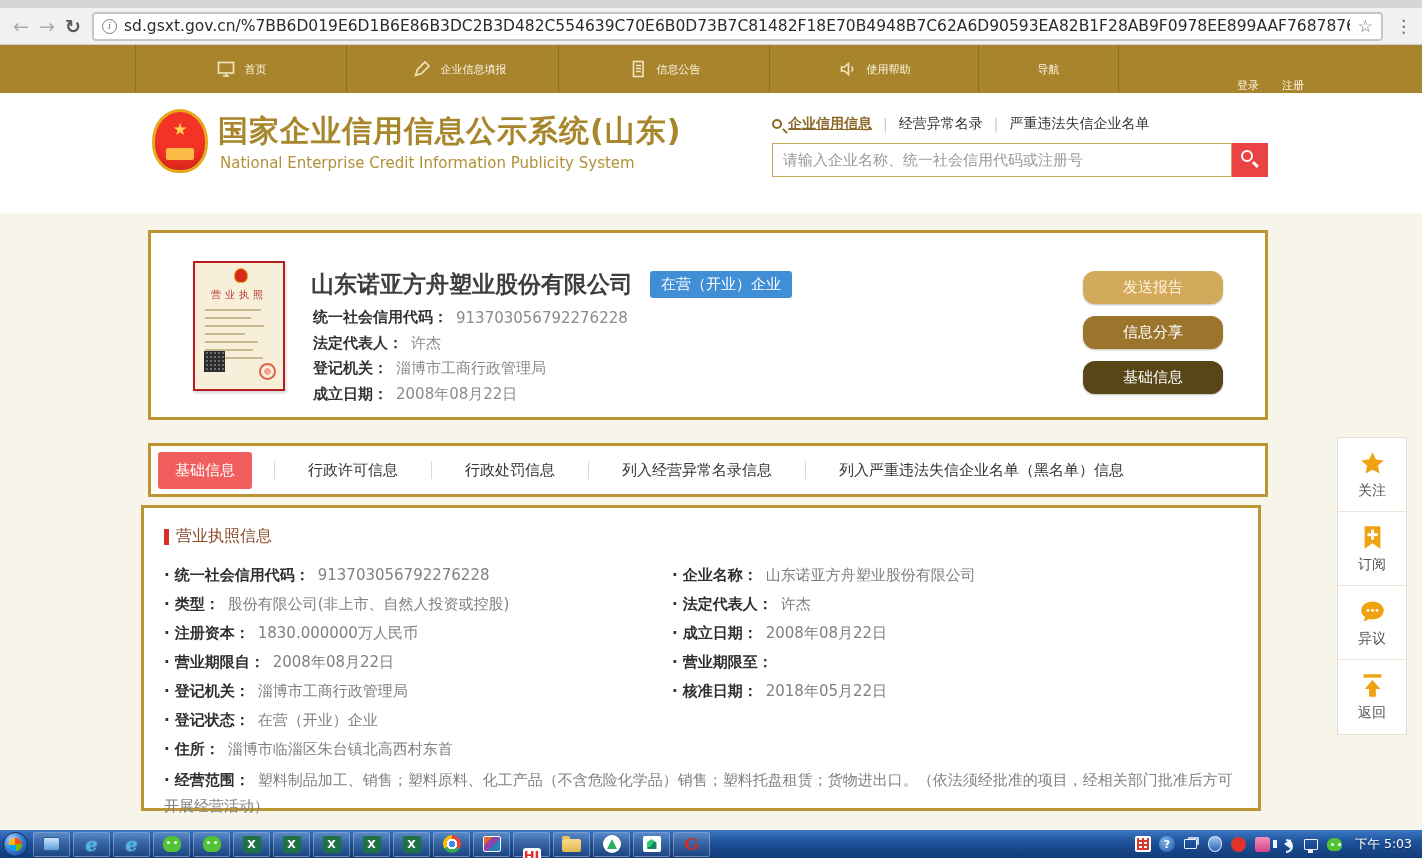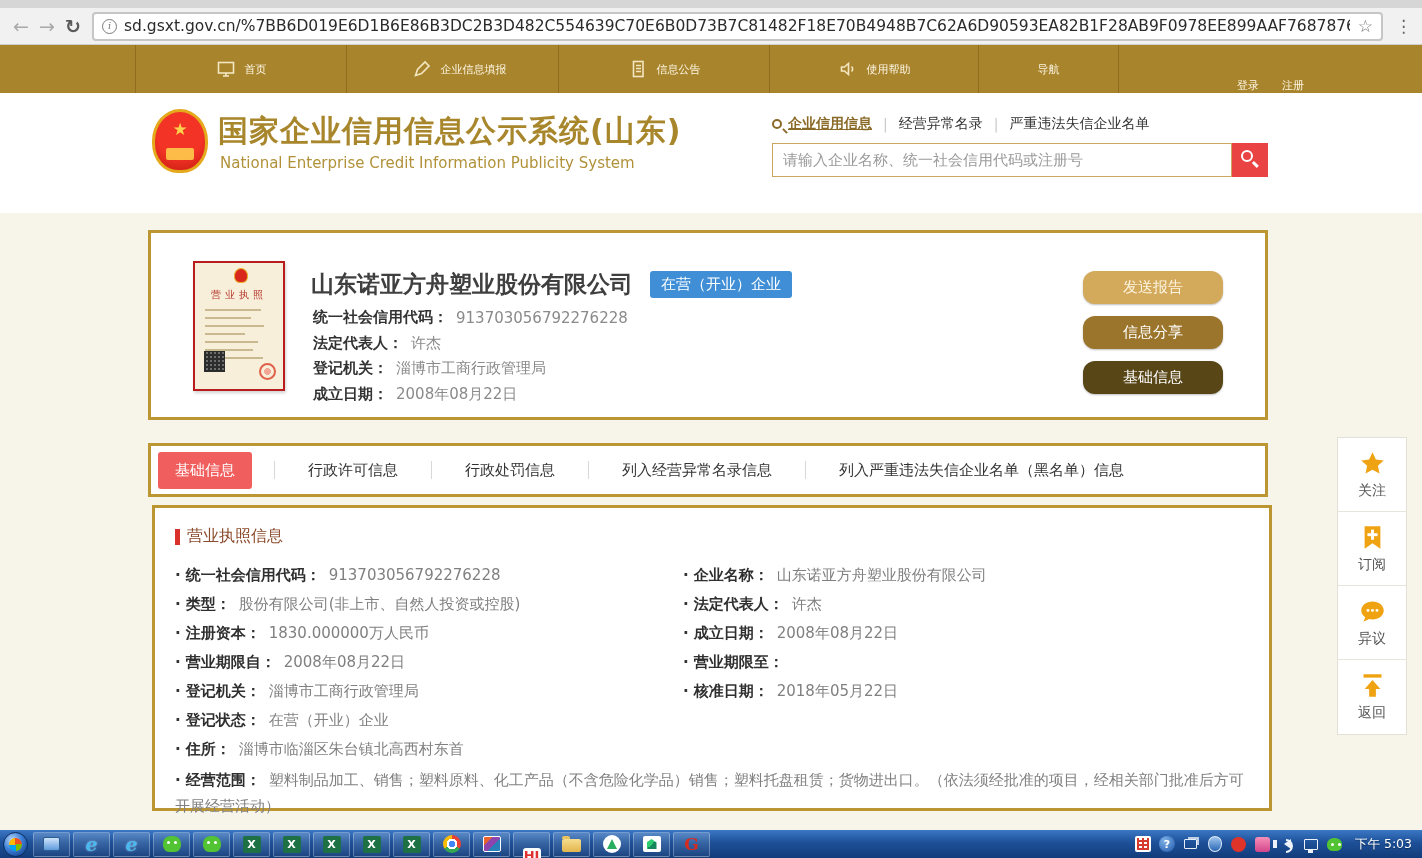--- a/index.html
+++ b/index.html
@@ -76,21 +76,21 @@
   .abtn.b3 { background:#584617; }
 
   
   .card-tabs { left:148px; top:230px; width:1120px; height:54px; display:flex; align-items:center; padding-left:7px; }
   .tab-active { background:#f15e5e; color:#fff; font-size:15px; padding:9px 17px; border-radius:3px; cursor:pointer; }
   .tab { color:#333; font-size:15px; padding:0 33px; cursor:pointer; white-space:nowrap; }
   .tab-sep { width:1px; height:18px; background:#d8d8d8; }
   .tab-sep.first { margin-left:22px; }
 
   
-  .card-detail { left:152px; top:292px; width:1120px; height:306px; padding:18px 20px 0 20px; }
+  .card-detail { left:141px; top:292px; width:1120px; height:306px; padding:18px 20px 0 20px; }
   .sec-title { display:flex; align-items:center; font-size:16px; color:#8b4a2b; }
   .sec-bar { width:5px; height:16px; background:#d9302c; margin-right:7px; }
   .fgrid { display:grid; grid-template-columns:508px 1fr; margin-top:14px; }
   .frow { min-height:29px; line-height:29px; font-size:15px; white-space:nowrap; }
   .frow.wide { grid-column:1 / 3; }
   .frow.wrap { white-space:normal; line-height:26px; padding-top:3px; }
   .frow::before { content:"·"; color:#333; font-weight:bold; margin-right:5px; }
   .frow .lb { font-weight:bold; color:#2f2f2f; }
   .frow .vl { color:#808080; margin-left:8px; }
 

